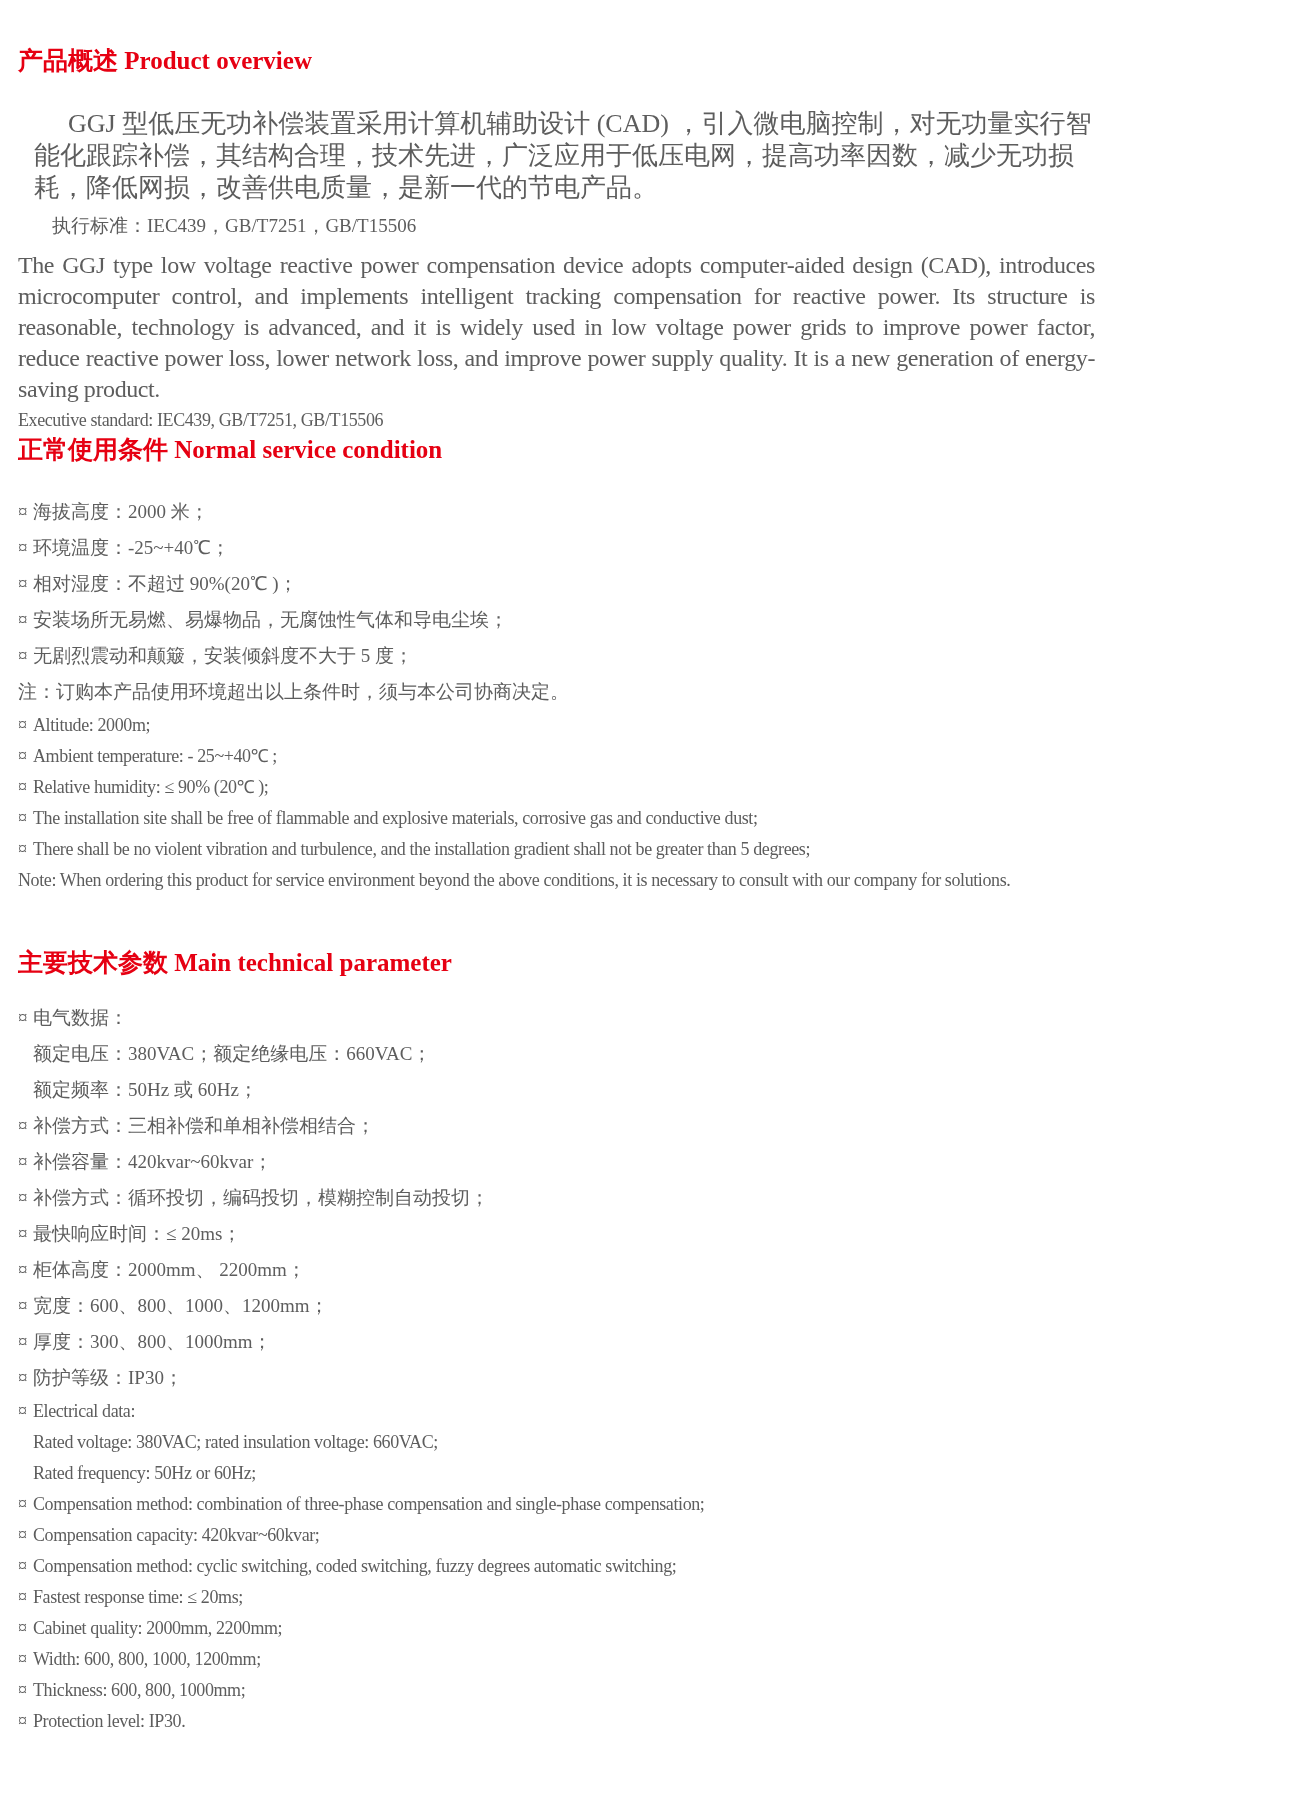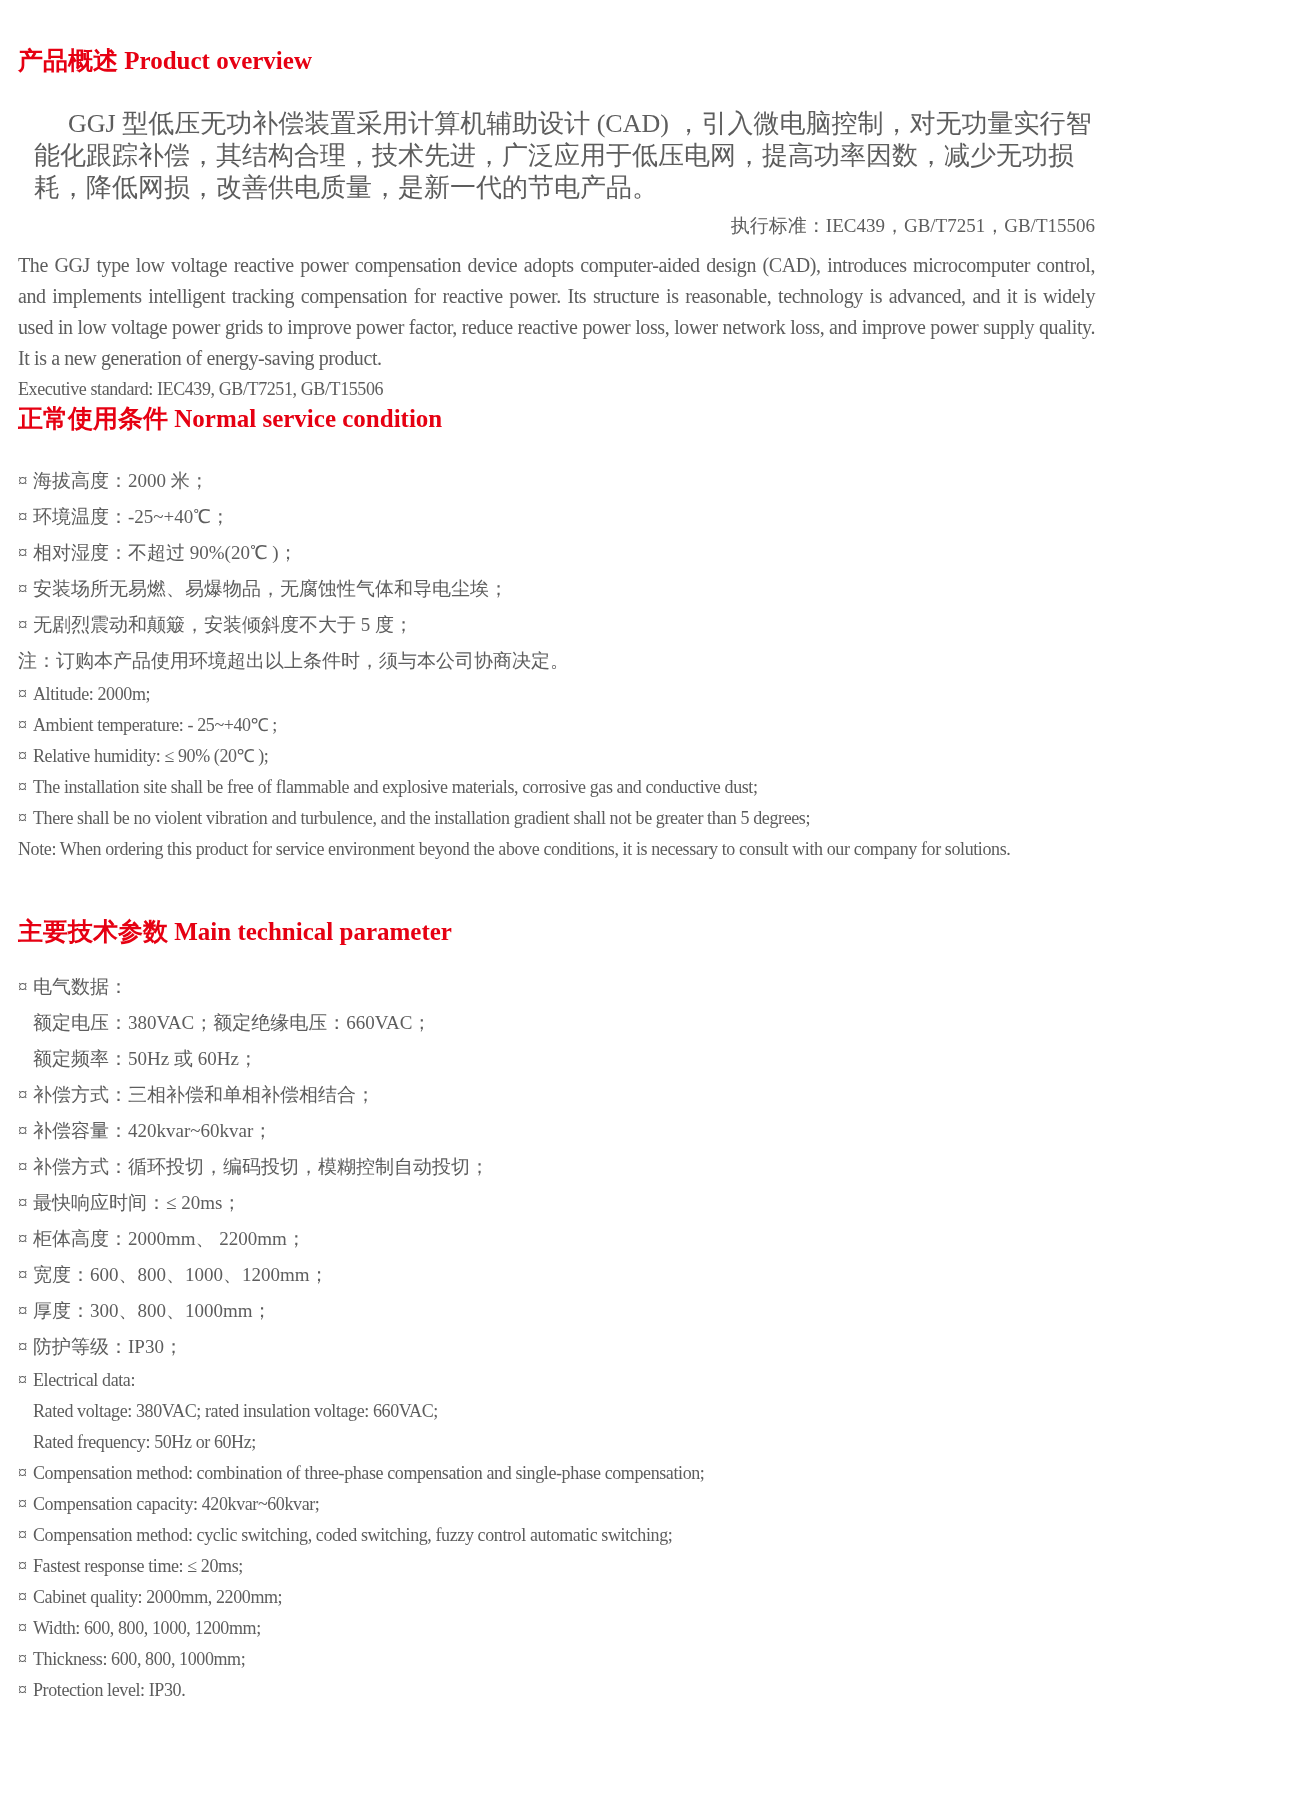--- a/index.html
+++ b/index.html
@@ -33,25 +33,24 @@
     margin: 33px 0 0 16px;
     font-size: 26px;
     line-height: 32px;
     text-indent: 34px;
   }
   .zh-standard {
     margin: 6px 0 0 0;
     font-size: 19px;
     line-height: 32px;
     text-indent: 34px;
-    text-align: right;
   }
   .en-para {
     margin: 8px 0 0 0;
-    font-size: 20px;
+    font-size: 24px;
     letter-spacing: -0.4px;
     line-height: 31px;
     text-align: justify;
   }
   .en-standard {
     margin: 0;
     font-size: 18px;
     letter-spacing: -0.4px;
     line-height: 31px;
   }
@@ -208,21 +207,21 @@
     <div class="row en">
       <span class="bullet">¤</span>
       <span>Compensation method: combination of three-phase compensation and single-phase compensation;</span>
     </div>
     <div class="row en">
       <span class="bullet">¤</span>
       <span>Compensation capacity: 420kvar~60kvar;</span>
     </div>
     <div class="row en">
       <span class="bullet">¤</span>
-      <span>Compensation method: cyclic switching, coded switching, fuzzy control automatic switching;</span>
+      <span>Compensation method: cyclic switching, coded switching, fuzzy degrees automatic switching;</span>
     </div>
     <div class="row en">
       <span class="bullet">¤</span>
       <span>Fastest response time: ≤ 20ms;</span>
     </div>
     <div class="row en">
       <span class="bullet">¤</span>
       <span>Cabinet quality: 2000mm, 2200mm;</span>
     </div>
     <div class="row en">

